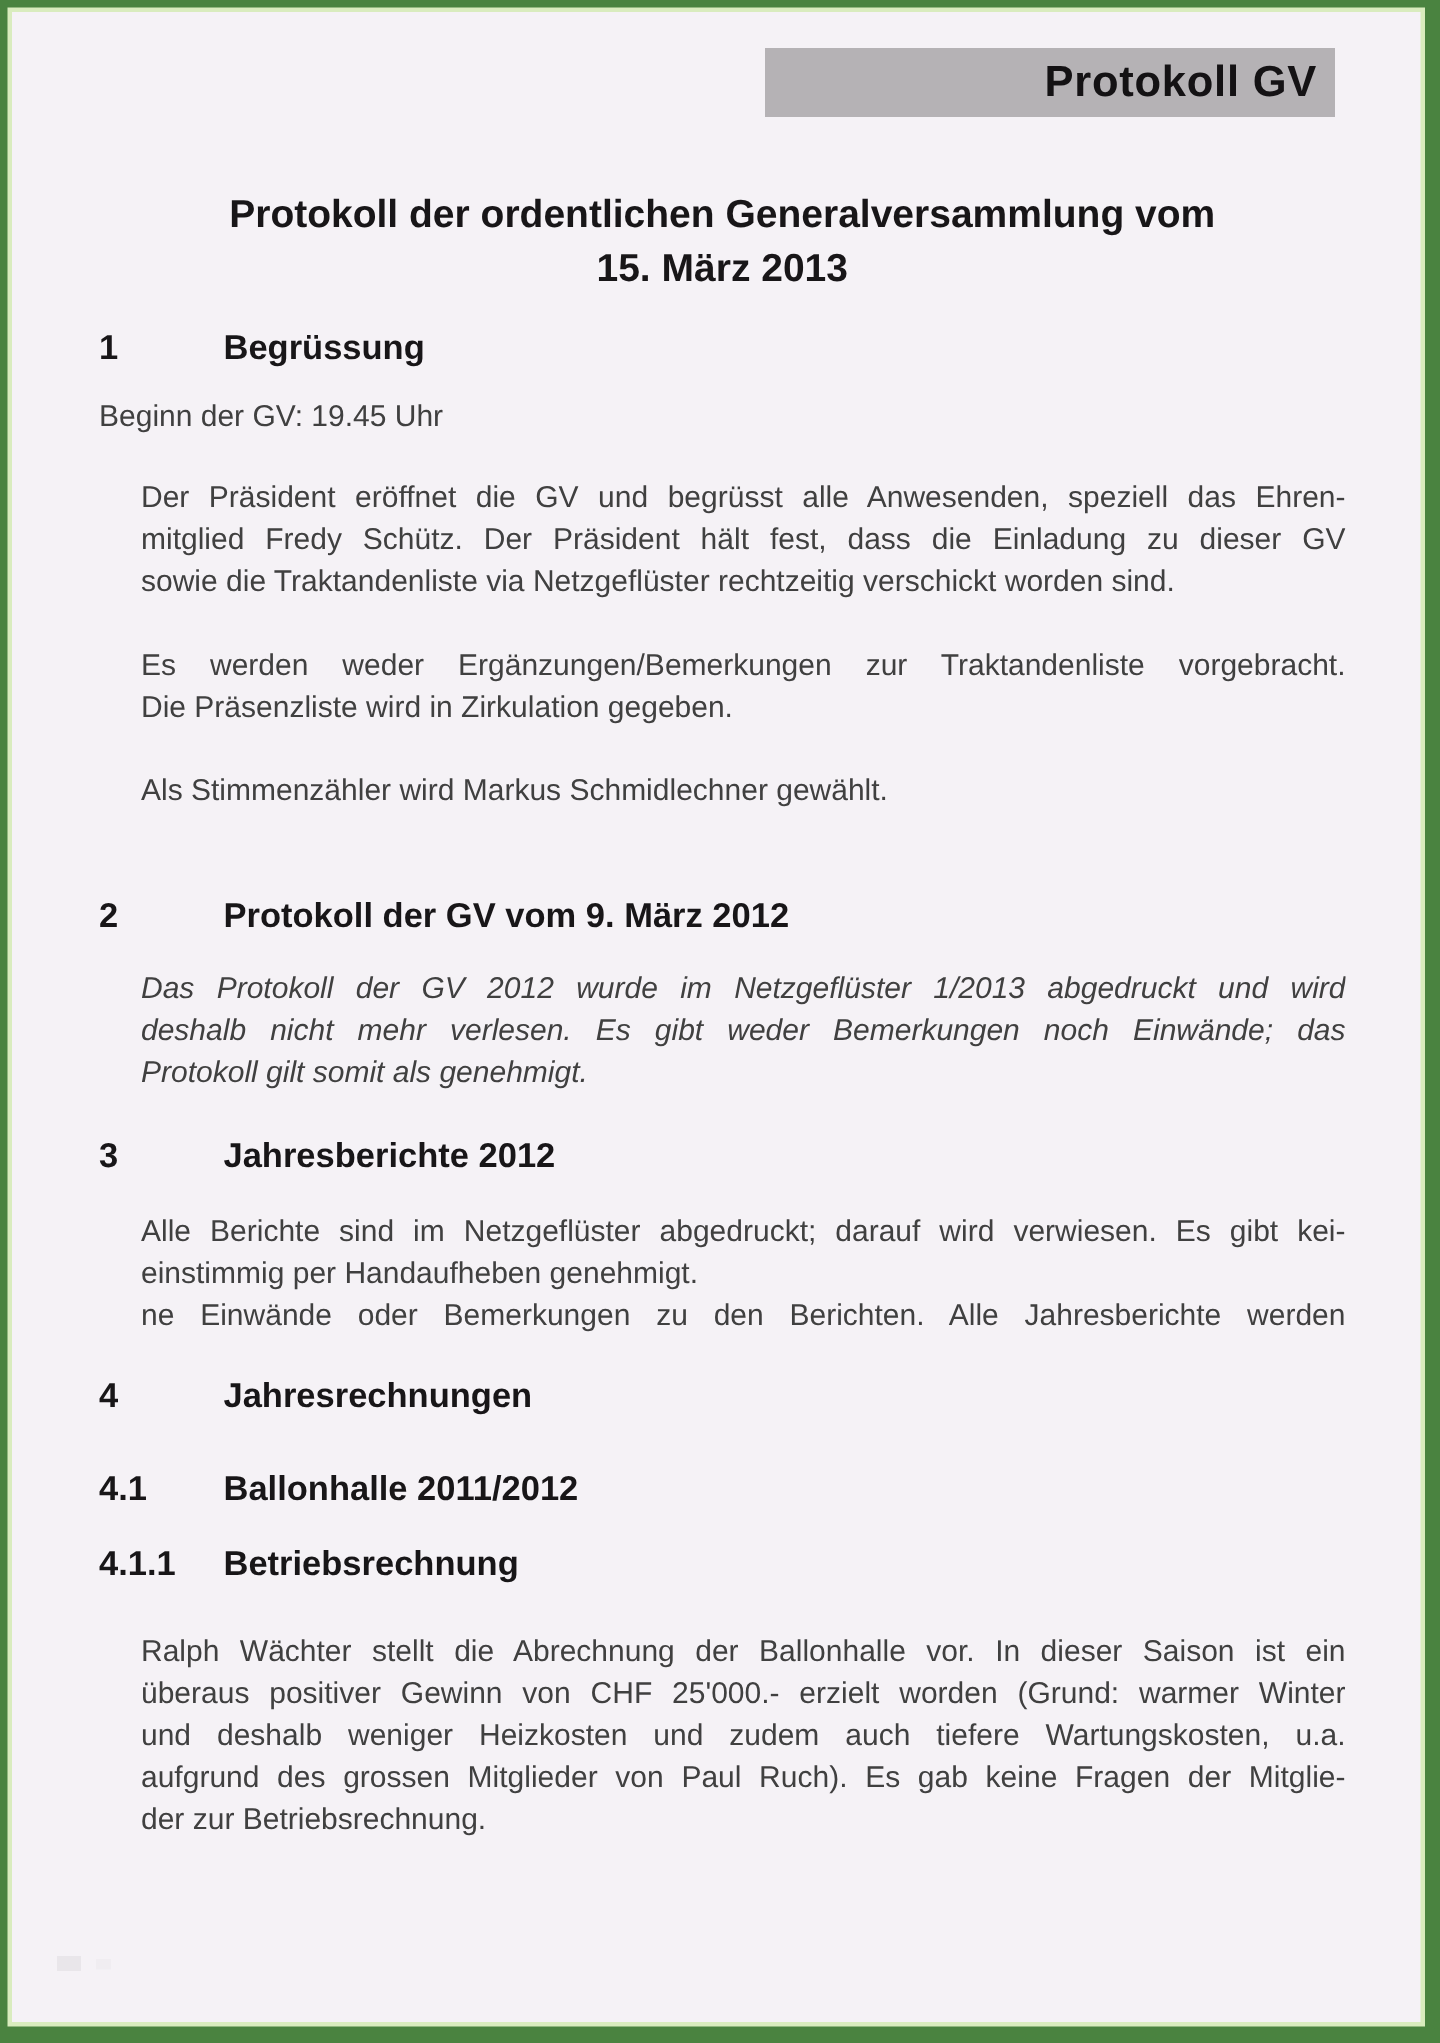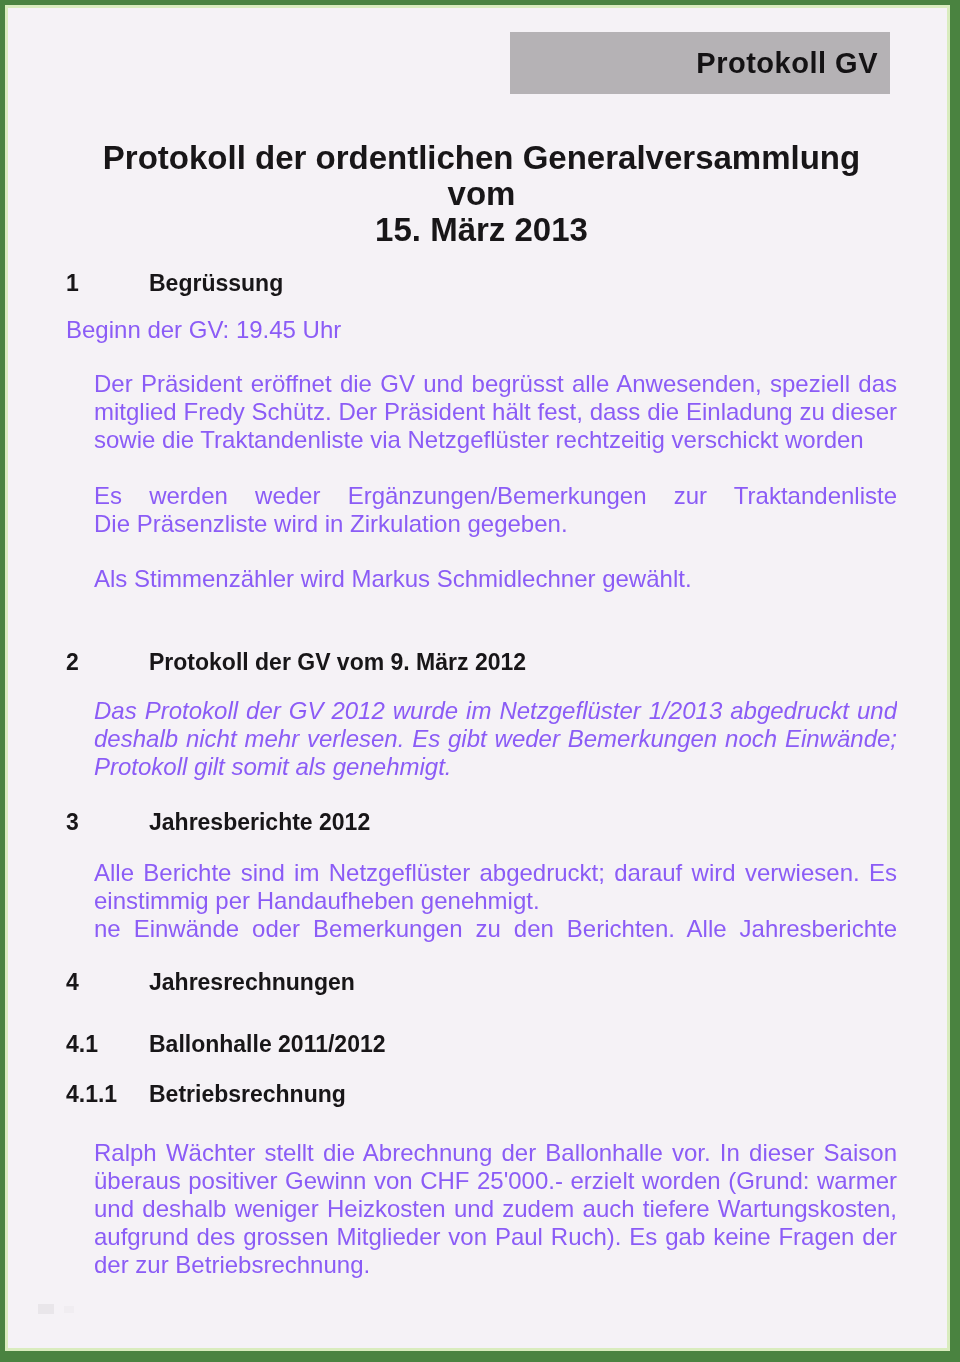--- a/index.html
+++ b/index.html
@@ -21,53 +21,53 @@
     padding: 3px;
   }
   .paper {
     position: relative;
     width: 100%; height: 100%;
     background: #f5f2f6;
     padding: 24px 50px 0 58px;
     overflow: hidden;
   }
   .header-box {
-    width: 380px; height: 62px;
+    width: 380px; height: 46px;
     margin-left: auto; margin-right: 7px;
     background: #b5b2b5;
     display: flex; align-items: center; justify-content: flex-end;
     padding-right: 12px;
   }
   .header-box span {
     font-size: 29px; font-weight: bold; color: #141214;
     letter-spacing: 0.5px;
   }
   .doc-title {
     margin-top: 46px;
     text-align: center;
-    font-size: 33px; font-weight: bold;
+    font-size: 26px; font-weight: bold;
     line-height: 36px;
     color: #181618;
   }
   .hsec {
     display: flex;
     font-weight: bold;
     font-size: 23px;
     line-height: 30px;
     color: #181618;
   }
   .hsec .num { width: 83px; flex: 0 0 83px; }
   .hsec .lbl { flex: 1; }
   .h1-sec   { margin-top: 20px; }
   .h2-sec   { margin-top: 54px; }
   .h3-sec   { margin-top: 26px; }
   .h4-sec   { margin-top: 24px; }
   .h41-sec  { margin-top: 32px; }
   .h411-sec { margin-top: 20px; align-items: flex-end; }
-  .para { font-size: 24px; line-height: 28px; color: #8b5cf6; }
+  .para { font-size: 20px; line-height: 28px; color: #404040; }
   .intro-line { margin-top: 18px; }
   .mt-p1 { margin-top: 26px; }
   .mt-p2 { margin-top: 28px; }
   .mt-p3 { margin-top: 27px; }
   .mt-p4 { margin-top: 27px; }
   .mt-s2p { margin-top: 20px; font-style: italic; }
   .mt-s3p { margin-top: 22px; }
   .mt-s4p { margin-top: 30px; }
   
   .pl {

